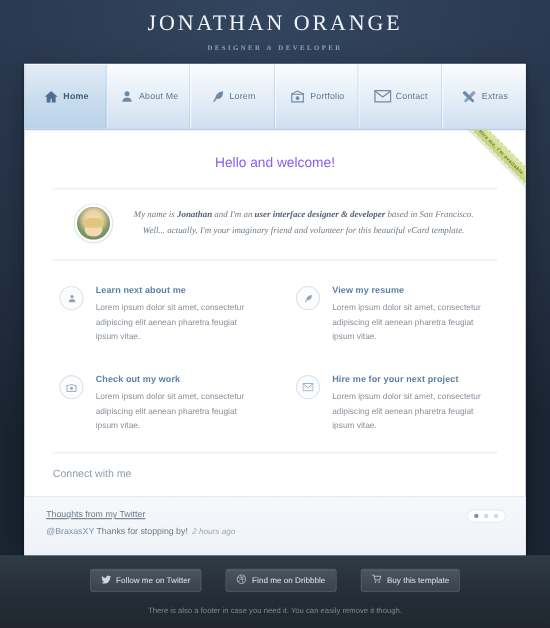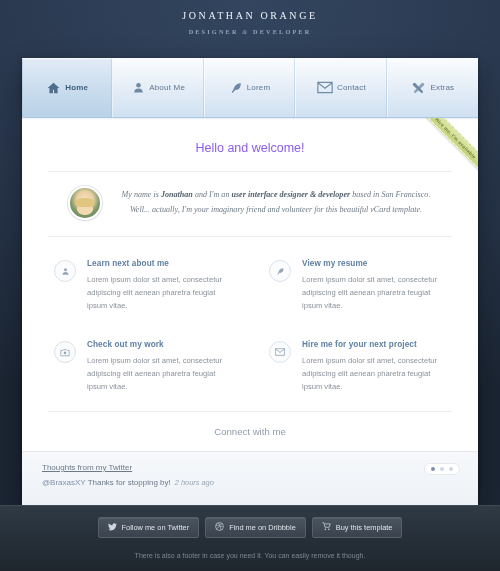--- a/index.html
+++ b/index.html
@@ -17,21 +17,21 @@
   }
 
   
   .site-header {
     height:58px;
     text-align:center;
     padding-top:10px;
   }
   .site-title {
     font-family:"Liberation Serif", serif;
-    font-size:10px;
+    font-size:20px;
     letter-spacing:2.6px;
     color:#f0f3f8;
     font-weight:400;
   }
   .site-subtitle {
     margin-top:7px;
     font-family:"Liberation Serif", serif;
     font-size:6.2px;
     letter-spacing:2.2px;
     color:#93a3b8;
@@ -173,21 +173,20 @@
   .box-title{
     font-size:8.2px; font-weight:700; color:#5e7fa4;
     margin-bottom:5px; letter-spacing:.1px;
   }
   .box-text{
     font-size:7.6px; line-height:1.72; color:#8a929c;
   }
 
   
   .connect-heading{
-    text-align:center;
     font-size:9.6px; color:#8e9bab;
     padding:14px 0 0;
   }
   .socials{
     display:flex; justify-content:center; gap:9px;
     padding:14px 0 18px;
   }
   .social{
     width:22px; height:22px; border-radius:50%;
     border:1px solid #e0e5eb;
@@ -222,21 +221,21 @@
 
   
   .footer{
     position:absolute; left:0; right:0; top:505px; height:66px;
     background:linear-gradient(to bottom,#2f3a45 0%,#252e37 55%,#1f262e 100%);
     border-top:1px solid #3d4955;
     text-align:center;
     padding-top:11px;
   }
   .footer-buttons{
-    display:flex; justify-content:center; gap:6px;
+    display:flex; justify-content:center; gap:22px;
   }
   .fbtn{
     display:flex; align-items:center; gap:5px;
     background:linear-gradient(to bottom,#4a545f,#3a434d);
     border:1px solid #555f6a;
     border-radius:2px;
     padding:4px 9px;
     font-size:7.4px; color:#dfe4ea;
     cursor:pointer;
     box-shadow:0 1px 0 rgba(255,255,255,.07) inset;
@@ -285,20 +284,30 @@
     <div class="nav-item">
       <span class="nav-icon">
         <svg width="13" height="14" viewBox="0 0 24 24">
             <path d="M20 3c-6 0-11 3-12.5 8.5C6.5 15 5 17 3.5 19.5l1.6 1.2C6.5 18.5 8 16.5 9.5 15c1 .6 2.3.8 3.5.4C18 14 20 9 20 3z"></path>
             <path d="M4 21l6-7" stroke="#6e8aa6" stroke-width="1.2" fill="none"></path>
           </svg>
       </span>
       <span class="nav-label">Lorem</span>
     </div>
 
+    <div class="nav-item">
+      <span class="nav-icon">
+        <svg width="15" height="14" viewBox="0 0 24 24">
+            <path d="M3 8h18v12H3z" fill="none" stroke="#6e8aa6" stroke-width="1.8"></path>
+            <path d="M2 8l10-5 10 5" fill="none" stroke="#6e8aa6" stroke-width="1.8"></path>
+            <circle cx="12" cy="14" r="3"></circle>
+          </svg>
+      </span>
+      <span class="nav-label">Portfolio</span>
+    </div>
 
     <div class="nav-item">
       <span class="nav-icon">
         <svg width="16" height="13" viewBox="0 0 24 20">
             <path d="M1 2h22v16H1z" fill="none" stroke="#6e8aa6" stroke-width="1.8"></path>
             <path d="M1.5 3l10.5 8L22.5 3" fill="none" stroke="#6e8aa6" stroke-width="1.8"></path>
           </svg>
       </span>
       <span class="nav-label">Contact</span>
     </div>

